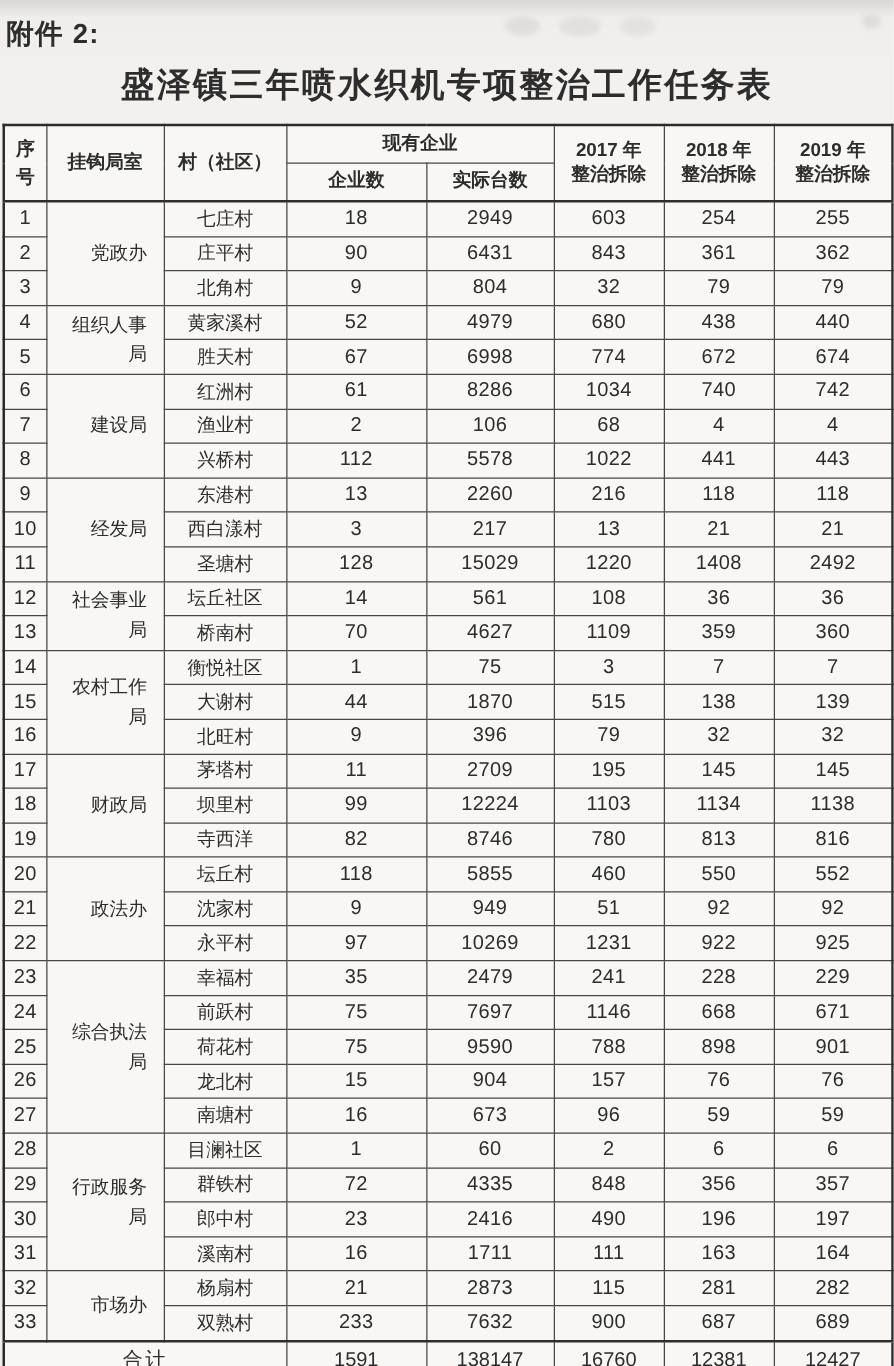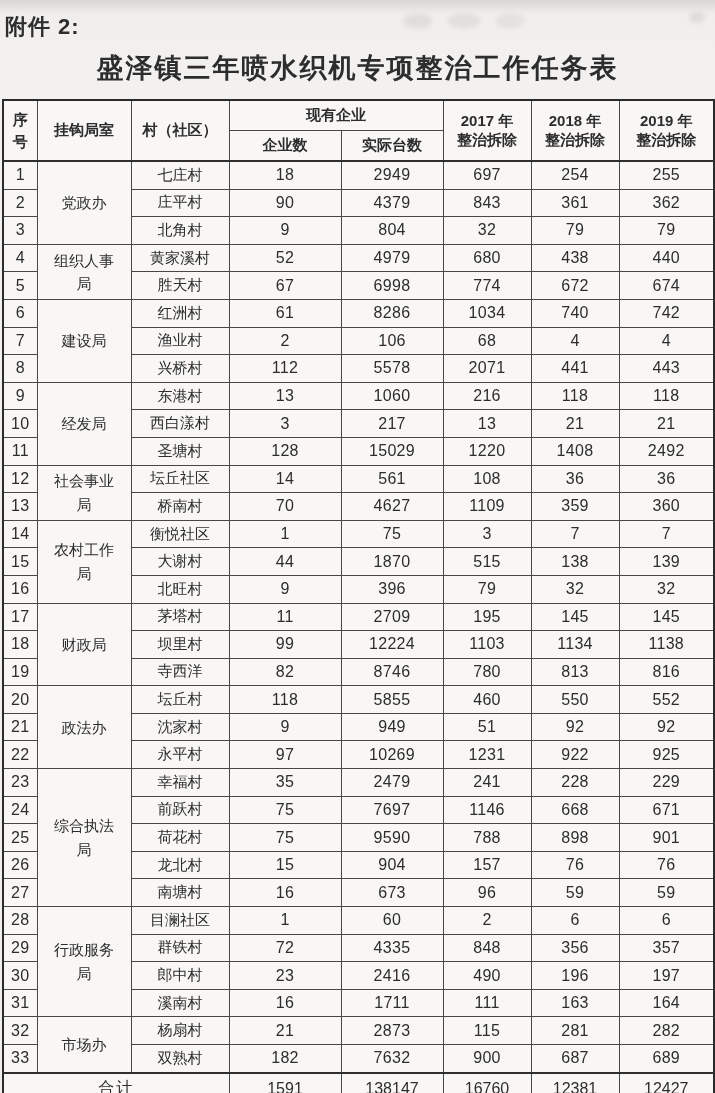--- a/index.html
+++ b/index.html
@@ -58,21 +58,21 @@
     font-size: 15px; font-weight: bold;
     height: 29px; line-height: 1.25;
   }
   .task-table thead { border-bottom: 2px solid #2f2f2f; }
   .task-table th.seq-h { word-break: break-all; line-height: 1.45; }
   .task-table tbody td {
     height: 26.6px; font-size: 15px;
   }
   .task-table tbody td.num { font-size: 16px; letter-spacing: 0.3px; }
   .task-table tbody td.dept {
-    padding: 2px 13px; word-break: break-all; line-height: 1.55;
+    padding: 2px 13px; word-break: break-all; line-height: 1.55; text-align: right;
   }
   .task-table tfoot { border-top: 2px solid #2f2f2f; }
   .task-table tfoot td {
     height: 30px; font-size: 16px; font-weight: normal;
   }
   .task-table tfoot td.total-label { font-size: 16px; letter-spacing: 2px; }
 </style>
 </head>
 <body>
 
@@ -117,29 +117,29 @@
       <th>实际台数</th>
     </tr>
   </thead>
   <tbody id="table-body">
       <tr>
         <td class="num">1</td>
         <td class="dept" rowspan="3">党政办</td>
         <td class="village">七庄村</td>
         <td class="num">18</td>
         <td class="num">2949</td>
-        <td class="num">697</td>
+        <td class="num">603</td>
         <td class="num">254</td>
         <td class="num">255</td>
       </tr>
       <tr>
         <td class="num">2</td>
         <td class="village">庄平村</td>
         <td class="num">90</td>
-        <td class="num">4379</td>
+        <td class="num">6431</td>
         <td class="num">843</td>
         <td class="num">361</td>
         <td class="num">362</td>
       </tr>
       <tr>
         <td class="num">3</td>
         <td class="village">北角村</td>
         <td class="num">9</td>
         <td class="num">804</td>
         <td class="num">32</td>
@@ -182,30 +182,30 @@
         <td class="num">106</td>
         <td class="num">68</td>
         <td class="num">4</td>
         <td class="num">4</td>
       </tr>
       <tr>
         <td class="num">8</td>
         <td class="village">兴桥村</td>
         <td class="num">112</td>
         <td class="num">5578</td>
-        <td class="num">2071</td>
+        <td class="num">1022</td>
         <td class="num">441</td>
         <td class="num">443</td>
       </tr>
       <tr>
         <td class="num">9</td>
         <td class="dept" rowspan="3">经发局</td>
         <td class="village">东港村</td>
         <td class="num">13</td>
-        <td class="num">1060</td>
+        <td class="num">2260</td>
         <td class="num">216</td>
         <td class="num">118</td>
         <td class="num">118</td>
       </tr>
       <tr>
         <td class="num">10</td>
         <td class="village">西白漾村</td>
         <td class="num">3</td>
         <td class="num">217</td>
         <td class="num">13</td>
@@ -413,21 +413,21 @@
         <td class="village">杨扇村</td>
         <td class="num">21</td>
         <td class="num">2873</td>
         <td class="num">115</td>
         <td class="num">281</td>
         <td class="num">282</td>
       </tr>
       <tr>
         <td class="num">33</td>
         <td class="village">双熟村</td>
-        <td class="num">182</td>
+        <td class="num">233</td>
         <td class="num">7632</td>
         <td class="num">900</td>
         <td class="num">687</td>
         <td class="num">689</td>
       </tr>
     </tbody>
   <tfoot>
     <tr>
       <td colspan="3" class="total-label">合计</td>
       <td class="num">1591</td>

